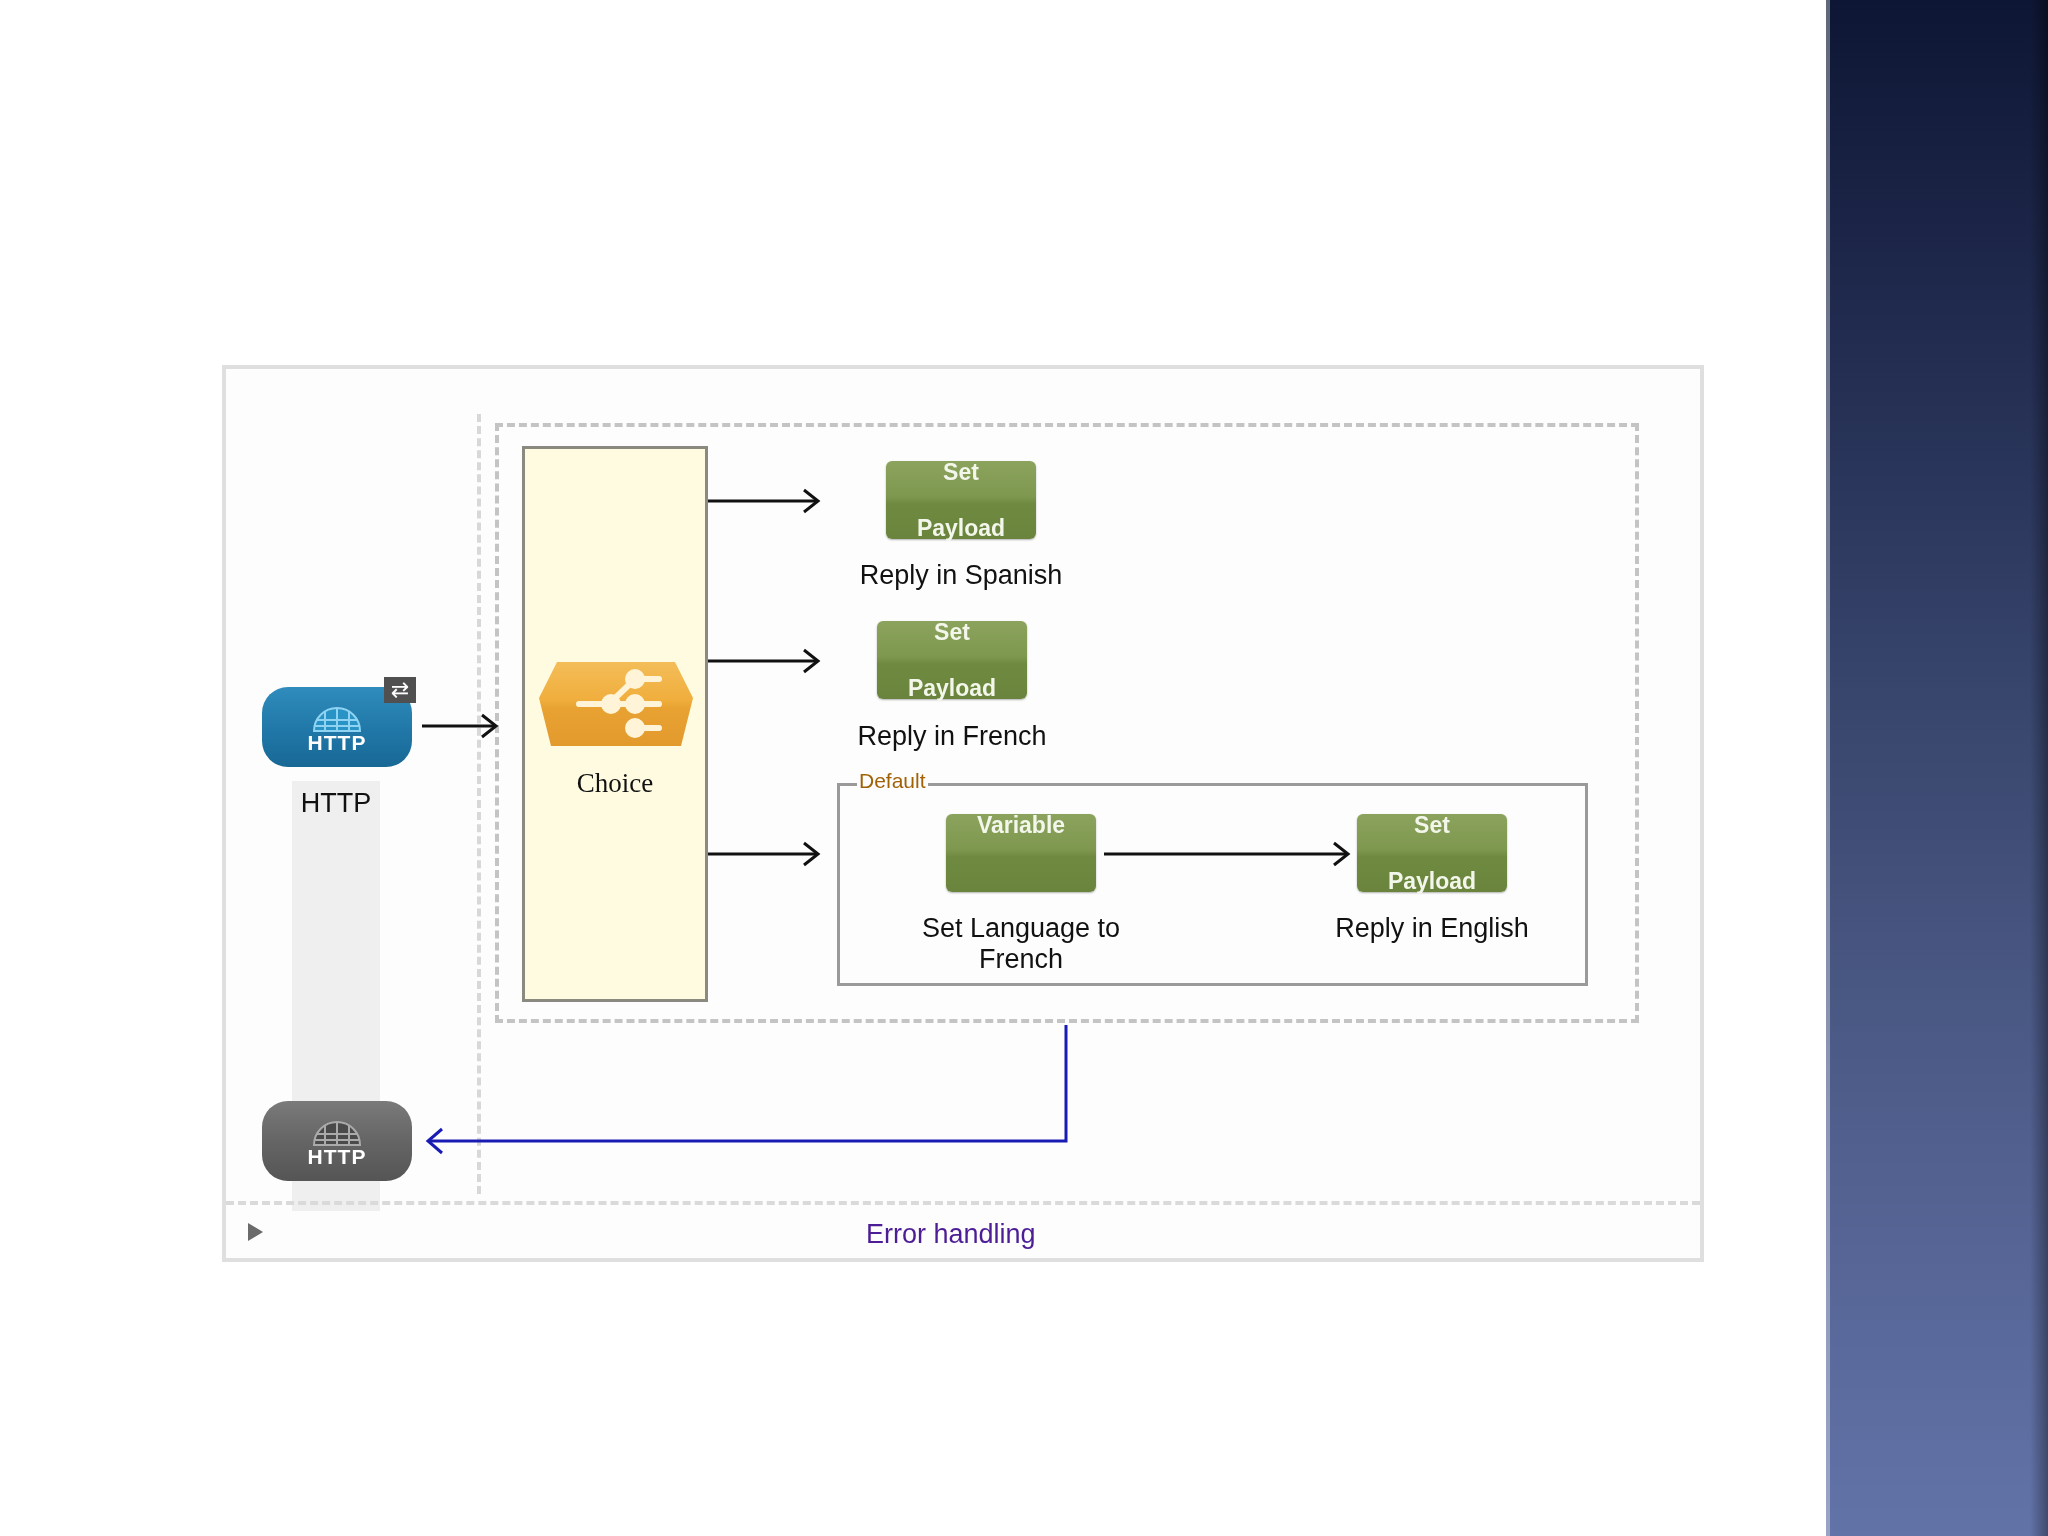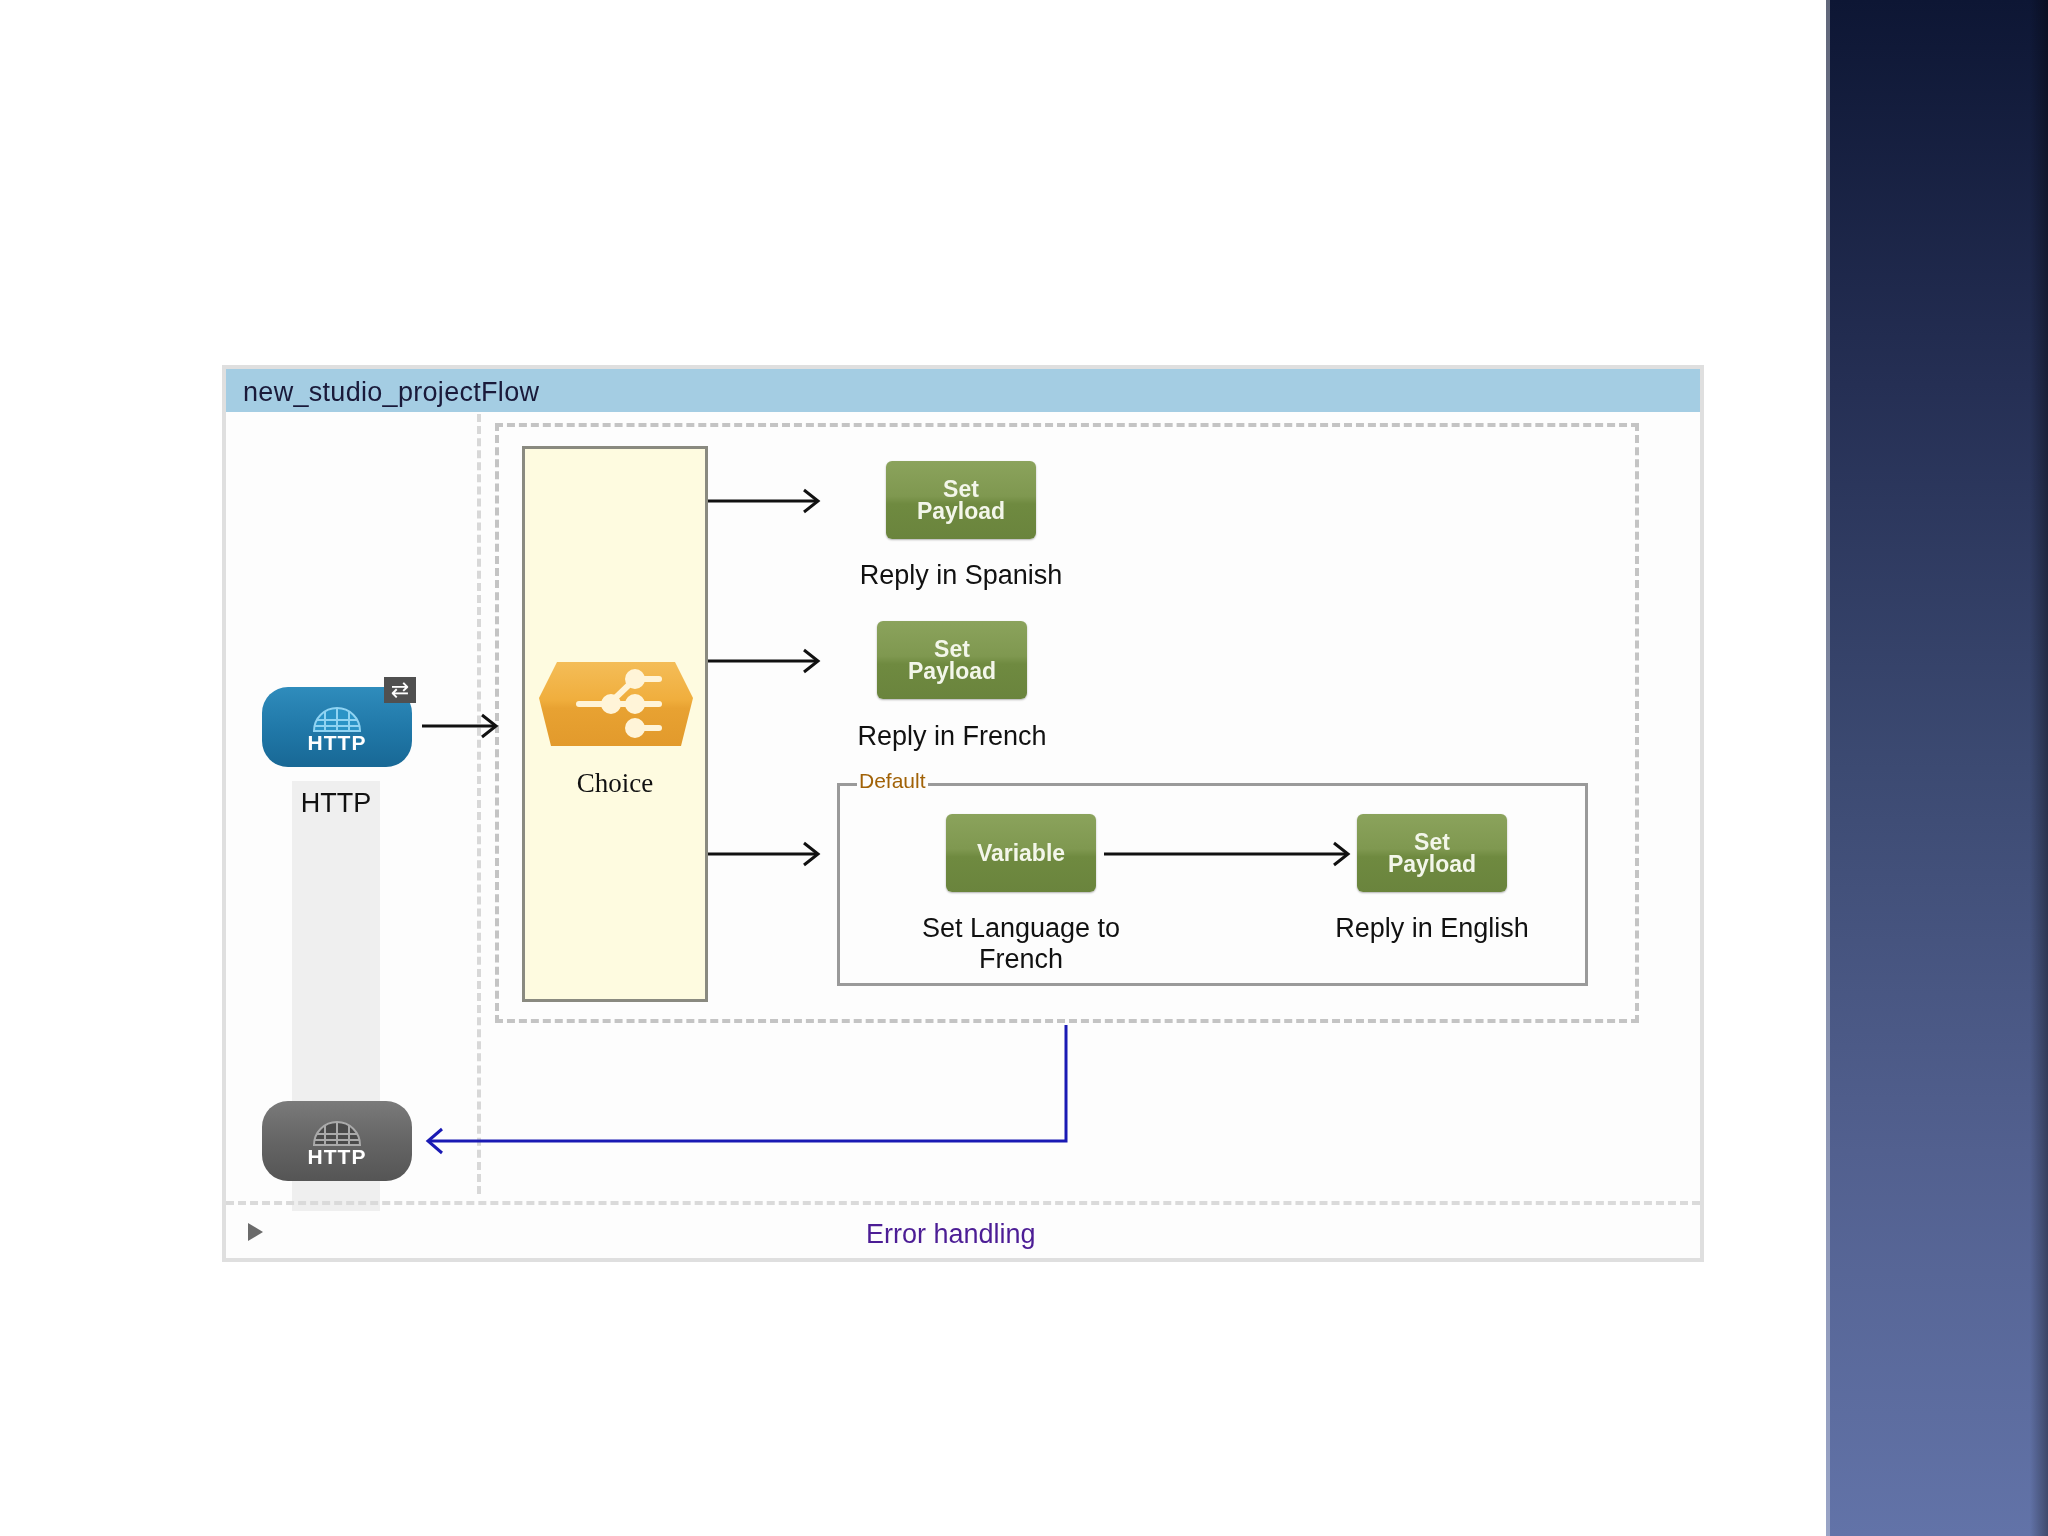--- a/index.html
+++ b/index.html
@@ -75,21 +75,21 @@
   .default-label {
     position: absolute; left: 631px; top: 400px; font-size: 21px; color: #a16207;
     background: #fdfdfd; padding: 0 2px;
   }
 
   .green-node {
     position: absolute; width: 150px; height: 78px; border-radius: 6px;
     background: linear-gradient(to bottom, #8ba35c 0%, #7f9850 45%, #6f8a40 55%, #6a843d 100%);
     box-shadow: 0 1px 2px rgba(0,0,0,0.3);
     color: #f3f6ea; font-weight: bold; text-align: center; font-size: 23px; line-height: 22px;
-    display: flex; flex-direction: column; justify-content: center; cursor: pointer;
+    display: flex; flex-direction: column; justify-content: space-between; cursor: pointer;
   }
   .http-node {
     position: absolute; width: 150px; height: 80px; border-radius: 26px;
     display: flex; flex-direction: column; align-items: center; justify-content: center; cursor: pointer;
   }
   .http-in { background: linear-gradient(to bottom, #2f8cbc 0%, #2179a9 50%, #186895 100%); }
   .http-out { background: linear-gradient(to bottom, #7a7a7a 0%, #656565 50%, #555 100%); }
   .http-text { color: #fff; font-weight: bold; font-size: 21px; line-height: 20px; letter-spacing: 1px; }
   .exchange-badge {
     position: absolute; left: 158px; top: 308px; width: 32px; height: 26px;
@@ -97,23 +97,20 @@
   }
 
   svg.connectors { position: absolute; left: 0; top: 0; width: 1474px; height: 889px; pointer-events: none; }
 </style>
 </head>
 <body>
 
 <div class="side-band"></div>
 
 <div class="flow">
-  <div class="flow-header">
-    <span class="flow-title">new_studio_projectFlow</span>
-  </div>
 
   <div class="source-lane"></div>
   <div class="lane-divider"></div>
 
   <div class="http-node http-in" style="left:36px; top:318px;">
     <svg width="54" height="32" viewBox="0 0 54 32">
       <path d="M4 30 A23 23 0 0 1 50 30 Z" fill="#2a93c6" stroke="#8fd3f2" stroke-width="2"></path>
       <line x1="27" y1="7" x2="27" y2="30" stroke="#8fd3f2" stroke-width="2"></line>
       <line x1="15" y1="11" x2="15" y2="30" stroke="#8fd3f2" stroke-width="2"></line>
       <line x1="39" y1="11" x2="39" y2="30" stroke="#8fd3f2" stroke-width="2"></line>

